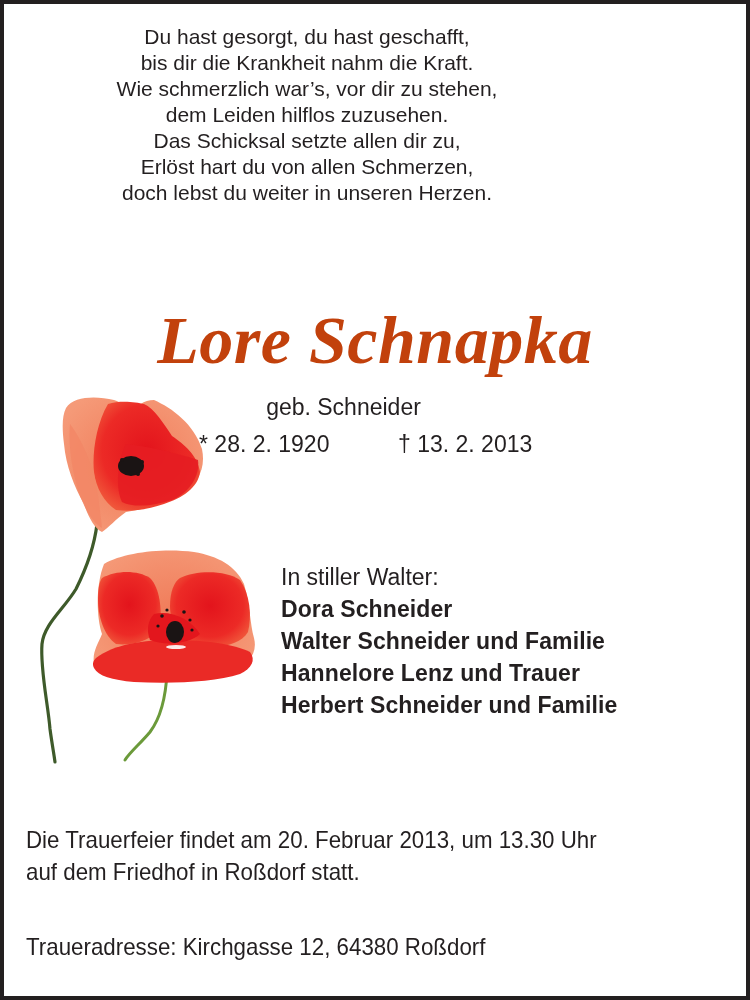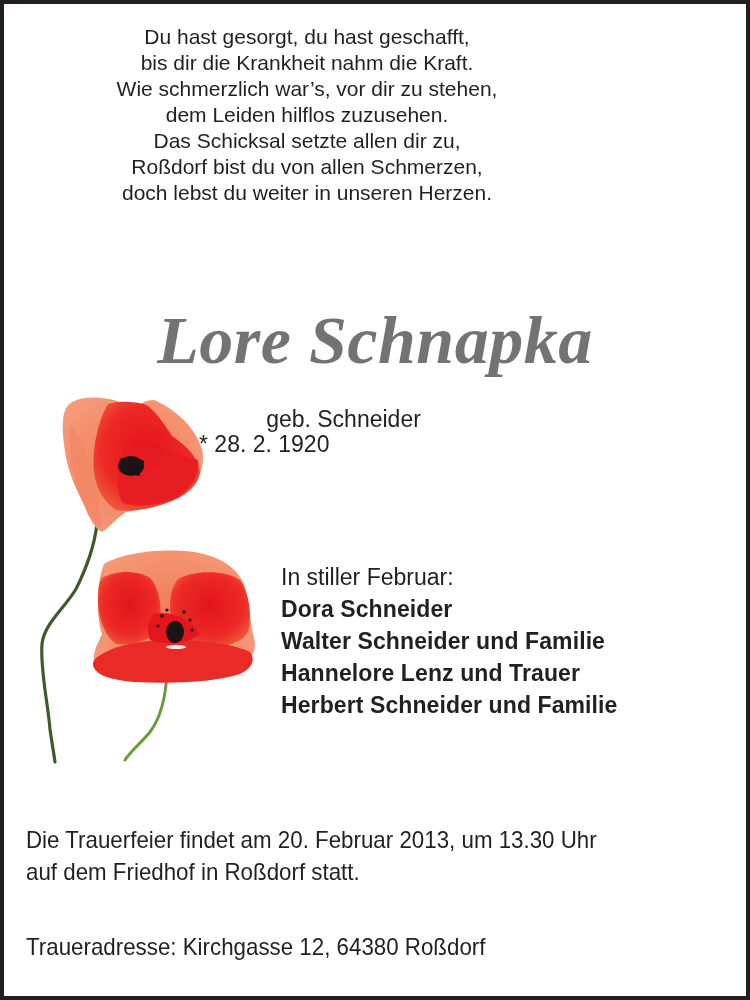--- a/index.html
+++ b/index.html
@@ -13,25 +13,25 @@
   }
   .sans { font-family: "Liberation Sans", sans-serif; color: #231f20; }
   .poem {
     position: absolute; left: 0; top: 20px; width: 606px;
     text-align: center; font-size: 21px; line-height: 26px;
   }
   .poem div { white-space: nowrap; }
   .name {
     position: absolute; left: 0; top: 296px; width: 742px; text-align: center;
     font-family: "Liberation Serif", serif; font-style: italic; font-weight: bold;
-    font-size: 68px; line-height: 80px; color: #737373; letter-spacing: 0.5px;
+    font-size: 68px; line-height: 80px; color: #c2410c; letter-spacing: 0.5px;
   }
   .birthname {
     position: absolute; left: 0; top: 389px; width: 679px; text-align: center;
-    font-size: 23px; line-height: 28px; margin-top: 12px;
+    font-size: 23px; line-height: 28px;
   }
   .date {
     position: absolute; top: 425px; font-size: 23px; line-height: 30px; white-space: nowrap;
   }
   .date.born { left: 195px; }
   .date.died { left: 394px; }
   .mourners {
     position: absolute; left: 277px; top: 557px;
   }
   .mourners .intro { font-size: 23px; line-height: 32px; white-space: nowrap; }
@@ -53,21 +53,21 @@
 <body>
 
 <div class="card">
 
   <div class="poem sans">
     <div>Du hast gesorgt, du hast geschafft,</div>
     <div>bis dir die Krankheit nahm die Kraft.</div>
     <div>Wie schmerzlich war’s, vor dir zu stehen,</div>
     <div>dem Leiden hilflos zuzusehen.</div>
     <div>Das Schicksal setzte allen dir zu,</div>
-    <div>Roßdorf bist du von allen Schmerzen,</div>
+    <div>Erlöst hart du von allen Schmerzen,</div>
     <div>doch lebst du weiter in unseren Herzen.</div>
   </div>
 
   <svg class="poppies" viewBox="0 0 742 992" xmlns="http://www.w3.org/2000/svg">
     <defs>
       <radialGradient id="redg" cx="50%" cy="45%" r="60%">
         <stop offset="0%" stop-color="#e3141c"></stop>
         <stop offset="70%" stop-color="#ec2a26"></stop>
         <stop offset="100%" stop-color="#f0563a"></stop>
       </radialGradient>
@@ -114,23 +114,24 @@
       <circle cx="188" cy="626" r="1.6" fill="#1a1414"></circle>
       <ellipse cx="172" cy="643" rx="10" ry="2" fill="#ffffff" opacity="0.9"></ellipse>
     </g>
   </svg>
 
   <div class="name">Lore Schnapka</div>
 
   <div class="birthname sans">geb. Schneider</div>
 
   <div class="date born sans">* 28. 2. 1920</div>
+  <div class="date died sans">† 13. 2. 2013</div>
 
   <div class="mourners sans">
-    <div class="intro">In stiller Februar:</div>
+    <div class="intro">In stiller Walter:</div>
     <div class="family">Dora Schneider</div>
     <div class="family">Walter Schneider und Familie</div>
     <div class="family">Hannelore Lenz und Trauer</div>
     <div class="family">Herbert Schneider und Familie</div>
   </div>
 
   <div class="funeral sans">
     <div>Die Trauerfeier findet am 20. Februar 2013, um 13.30 Uhr</div>
     <div>auf dem Friedhof in Roßdorf statt.</div>
   </div>

